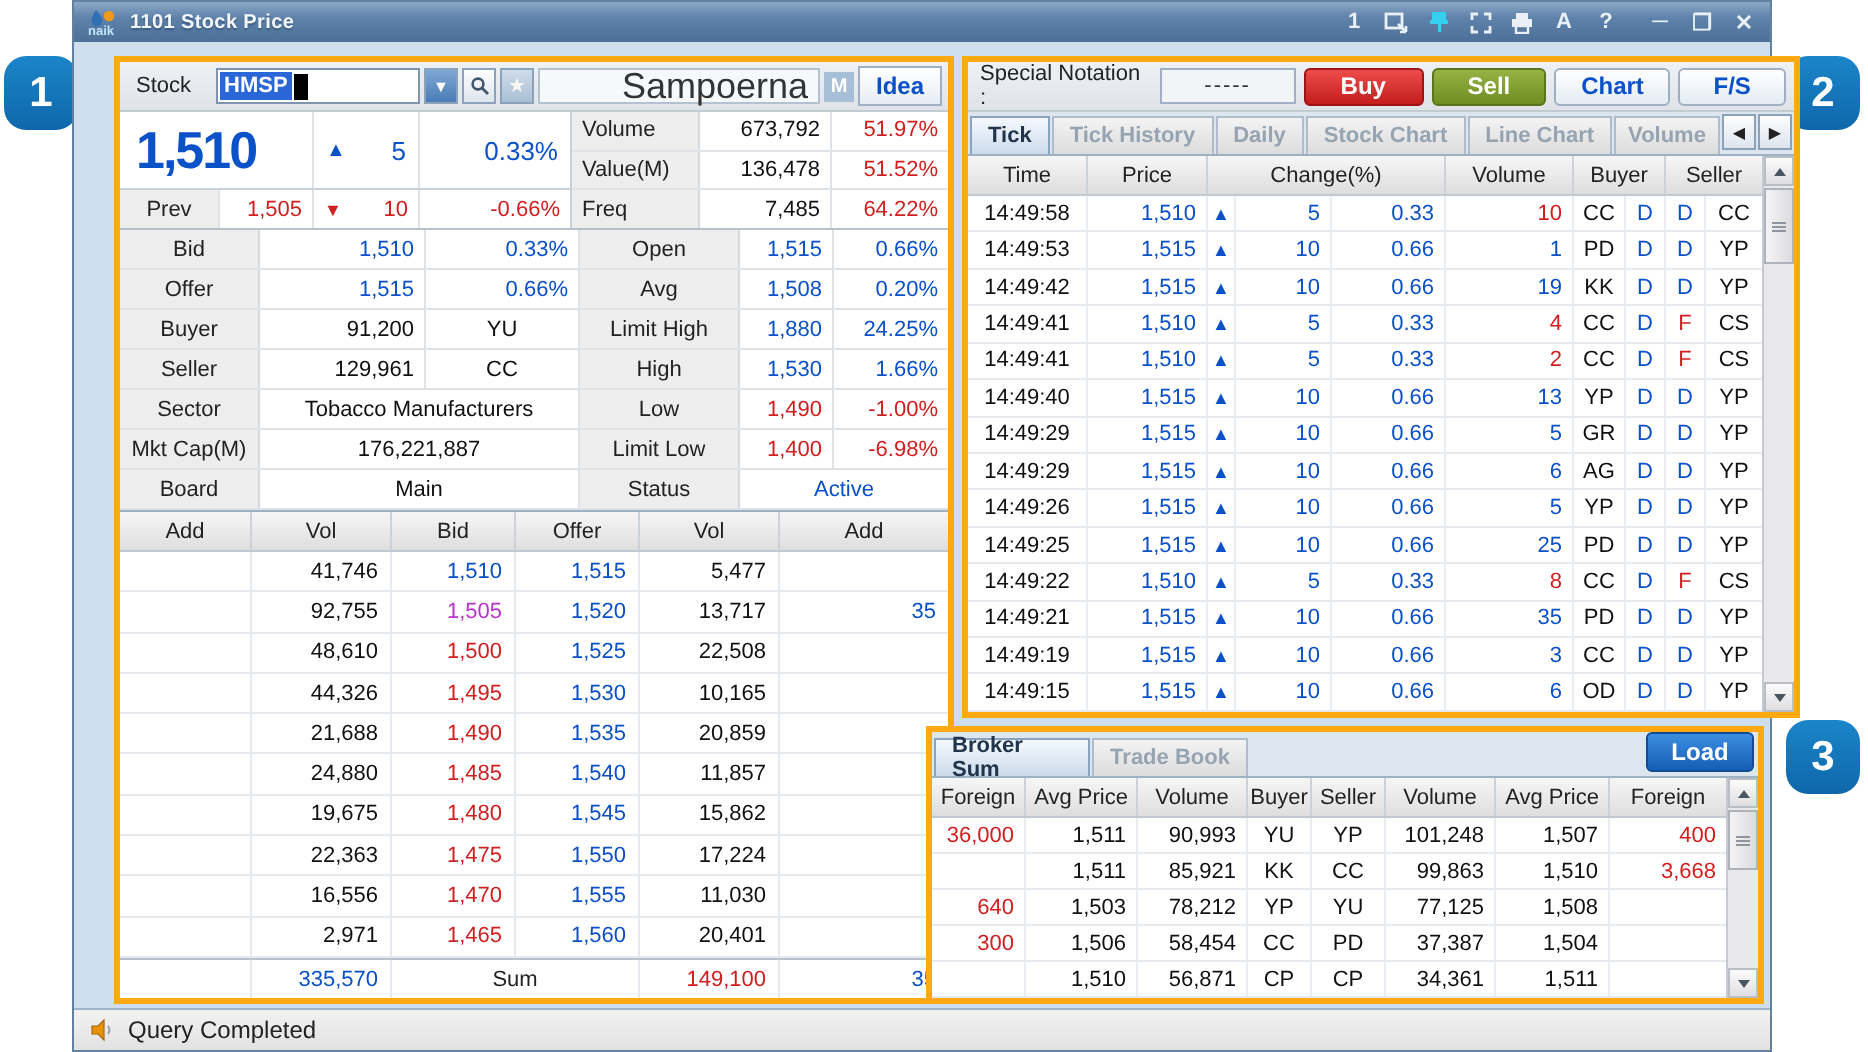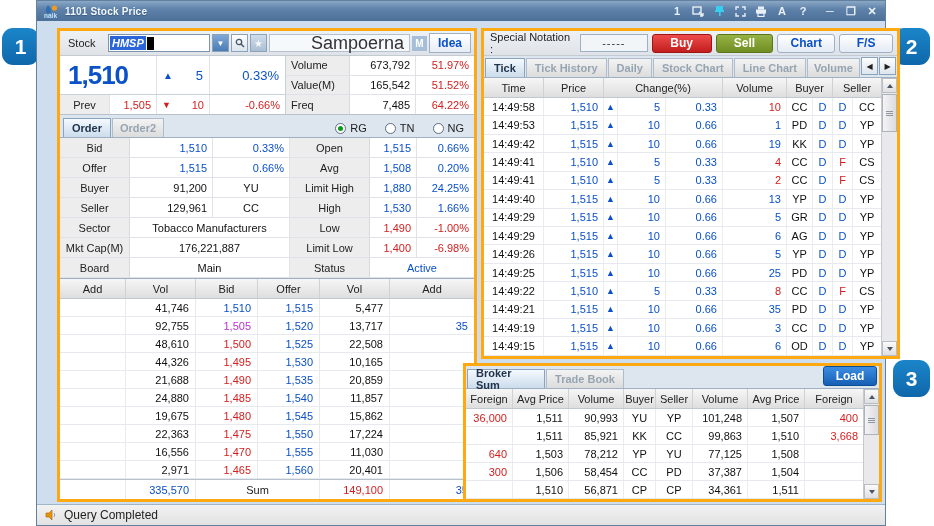--- a/index.html
+++ b/index.html
@@ -23,21 +23,21 @@
              border-top:1px solid #9fb3ca;display:flex;align-items:center;gap:6px;padding:0 8px;font-size:12px;color:#222;}
   
   .panel{position:absolute;border:3px solid #ffa912;background:#f2f2f2;box-sizing:border-box;overflow:hidden;}
   #panel1{left:20px;top:27px;width:420px;height:474px;display:flex;flex-direction:column;}
   #panel2{left:444px;top:27px;width:419px;height:331px;display:flex;flex-direction:column;}
   #panel3{left:426px;top:362px;width:419px;height:139px;display:flex;flex-direction:column;}
   
   .stock-row{height:24px;background:linear-gradient(180deg,#eef1f4,#dfe3e8);display:flex;align-items:center;
              padding:0 3px;gap:2px;border-bottom:1px solid #c2cad2;font-size:11px;color:#222;}
   .stock-row .lbl{width:38px;padding-left:5px;}
-  .stock-input{width:98px;height:16px;background:#fff;border:1px solid #7d96ad;display:flex;align-items:center;padding:0 1px;font-style:italic;}
+  .stock-input{width:98px;height:16px;background:#fff;border:1px solid #7d96ad;display:flex;align-items:center;padding:0 1px;}
   .stock-code{background:#2a66d8;color:#fff;font-size:11px;font-weight:bold;padding:0 2px;line-height:14px;}
   .caret-block{width:7px;height:13px;background:#000;margin-left:1px;}
   .mini-btn{width:17px;height:18px;border:1px solid #8ba3ba;box-sizing:border-box;display:flex;align-items:center;
             justify-content:center;font-size:8px;background:linear-gradient(180deg,#fdfdfd,#dde5ee);color:#44566a;}
   .mini-btn.dd{background:linear-gradient(180deg,#7fa8d6,#4a7cb4);color:#fff;}
   .mini-btn.star{color:#f8f8f4;background:linear-gradient(180deg,#cfdcea,#aabfd4);font-size:10px;}
   .name-box{flex:1;height:16px;background:#f6f9fc;border:1px solid #b4c2d0;display:flex;align-items:center;
             padding:0 5px;font-size:18px;color:#333;text-align:right;}
   .m-badge{width:15px;height:15px;background:#a7bed9;color:#fff;font-size:10px;font-weight:bold;
            display:flex;align-items:center;justify-content:center;}
@@ -250,49 +250,31 @@
       </div>
       <div class="q-right">
 
       <div class="q-stat">
           <div class="cell slbl">Volume</div>
           <div class="cell sval">673,792</div>
           <div class="cell spct">51.97%</div>
         </div>
           <div class="q-stat">
           <div class="cell slbl">Value(M)</div>
-          <div class="cell sval">165,542</div>
+          <div class="cell sval">136,478</div>
           <div class="cell spct">51.52%</div>
         </div>
           <div class="q-stat">
           <div class="cell slbl">Freq</div>
           <div class="cell sval">7,485</div>
           <div class="cell spct">64.22%</div>
         </div>
         </div>
     </div>
 
-    <div class="tabrow">
-      <div class="tab active" style="margin-left:3px;width:48px;">Order</div>
-      <div class="tab" style="width:52px;">Order2</div>
-      <div class="radios">
-        <span class="radio sel">
-            <span class="rdot"></span>
-            <span>RG</span>
-          </span>
-        <span class="radio">
-            <span class="rdot"></span>
-            <span>TN</span>
-          </span>
-        <span class="radio">
-            <span class="rdot"></span>
-            <span>NG</span>
-          </span>
-      </div>
-    </div>
 
     <div class="info">
       <div class="irow">
         <div class="cell ilbl">Bid</div>
         <div class="cell r blue">1,510</div>
         <div class="cell r blue">0.33%</div>
         <div class="cell ilbl">Open</div>
         <div class="cell r blue">1,515</div>
         <div class="cell r blue">0.66%</div>
       </div>

